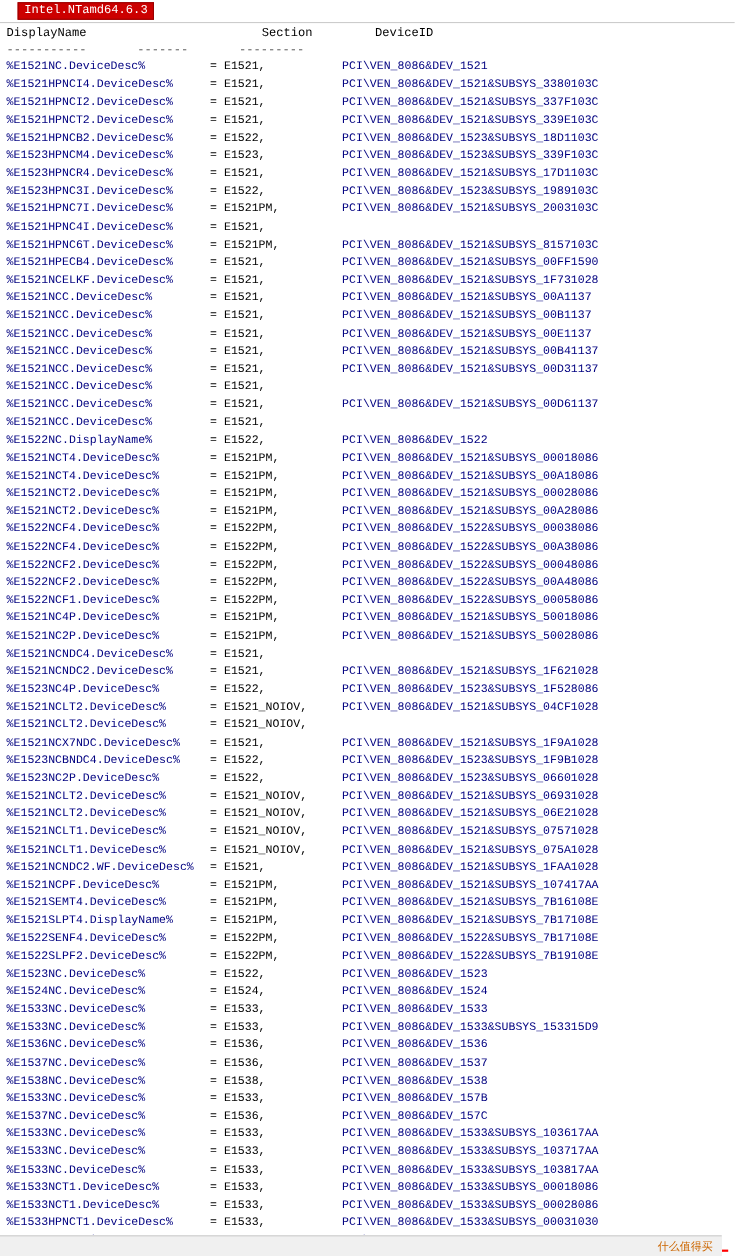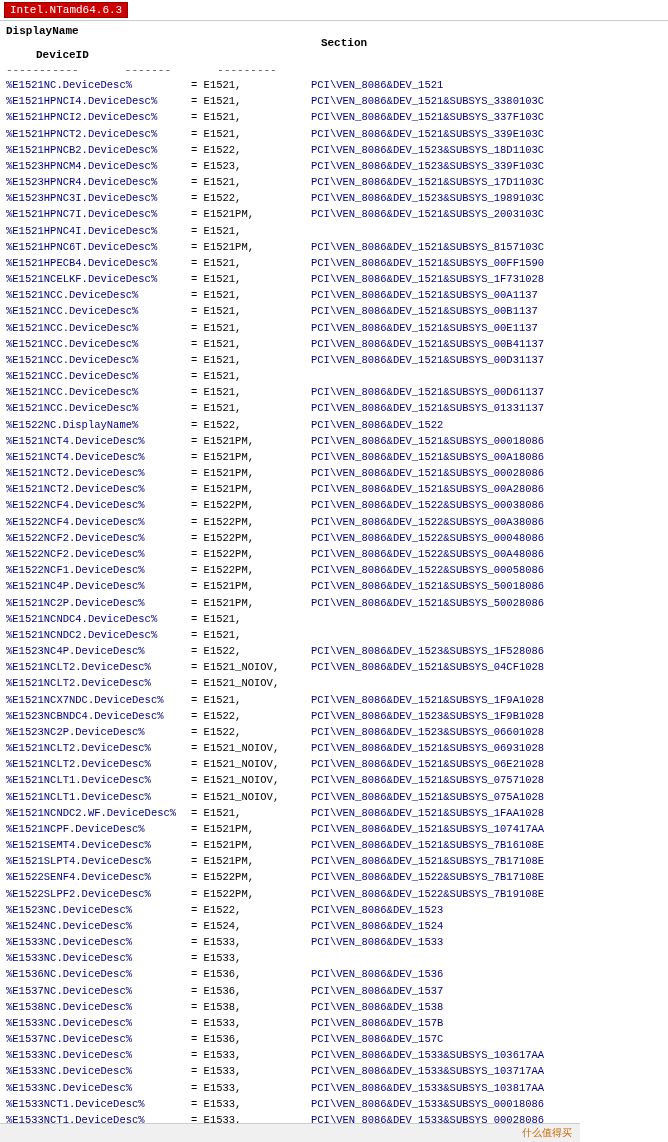--- a/index.html
+++ b/index.html
@@ -7,46 +7,45 @@
       background: #ffffff;
       font-family: 'Courier New', Courier, monospace;
       font-size: 11px;
       color: #000000;
       width: 668px;
       min-height: 1142px;
       overflow-x: hidden;
     }
     .title-bar {
       background: #ffffff;
-      padding: 2px 4px;
+      padding: 2px 16px;
       display: flex;
       align-items: center;
       border-bottom: 1px solid #ccc;
     }
     .title-badge {
       background: #cc0000;
       color: #ffffff;
       padding: 1px 5px;
       font-size: 11px;
       font-family: 'Courier New', monospace;
       border: 1px solid #990000;
       display: inline-block;
     }
     .content-area {
       padding: 2px 6px;
       white-space: nowrap;
       overflow-x: auto;
     }
     .header-row {
       display: flex;
-      gap: 0;
+      gap: 10px;
       padding: 2px 0;
-      font-weight: bold;
+      font-weight: normal;
       color: #000;
-      flex-direction: column;
     }
     .separator-row {
       color: #555;
       padding: 1px 0;
     }
     .data-row {
       display: flex;
       padding: 1px 0;
       line-height: 1.35;
       font-size: 10.5px;
@@ -62,21 +61,21 @@
     .col-deviceid {
       color: #000080;
       flex: 1;
     }
     .header-name { min-width: 185px; }
     .header-section { min-width: 100px; padding-left: 20px; text-align: center; }
     .bottom-bar {
       position: fixed;
       bottom: 0;
       left: 0;
-      width: 580px;
+      width: 656px;
       background: #f0f0f0;
       border-top: 1px solid #ccc;
       padding: 2px 8px;
       font-size: 10px;
       color: #666;
       display: flex;
       justify-content: flex-end;
     }
     .watermark {
       color: #cc6600;
@@ -197,21 +196,20 @@
         <span class="col-section">= E1521,</span>
       </div>
       <div class="data-row">
         <span class="col-name">%E1521NCC.DeviceDesc%</span>
         <span class="col-section">= E1521,</span>
         <span class="col-deviceid">PCI\VEN_8086&amp;DEV_1521&amp;SUBSYS_00D61137</span>
       </div>
       <div class="data-row">
         <span class="col-name">%E1521NCC.DeviceDesc%</span>
         <span class="col-section">= E1521,</span>
-        <span class="col-deviceid">PCI\VEN_8086&amp;DEV_1521&amp;SUBSYS_01331137</span>
       </div>
       <div class="data-row">
         <span class="col-name">%E1522NC.DisplayName%</span>
         <span class="col-section">= E1522,</span>
         <span class="col-deviceid">PCI\VEN_8086&amp;DEV_1522</span>
       </div>
       <div class="data-row">
         <span class="col-name">%E1521NCT4.DeviceDesc%</span>
         <span class="col-section">= E1521PM,</span>
         <span class="col-deviceid">PCI\VEN_8086&amp;DEV_1521&amp;SUBSYS_00018086</span>
@@ -266,20 +264,21 @@
         <span class="col-section">= E1521PM,</span>
         <span class="col-deviceid">PCI\VEN_8086&amp;DEV_1521&amp;SUBSYS_50028086</span>
       </div>
       <div class="data-row">
         <span class="col-name">%E1521NCNDC4.DeviceDesc%</span>
         <span class="col-section">= E1521,</span>
       </div>
       <div class="data-row">
         <span class="col-name">%E1521NCNDC2.DeviceDesc%</span>
         <span class="col-section">= E1521,</span>
+        <span class="col-deviceid">PCI\VEN_8086&amp;DEV_1521&amp;SUBSYS_1F621028</span>
       </div>
       <div class="data-row">
         <span class="col-name">%E1523NC4P.DeviceDesc%</span>
         <span class="col-section">= E1522,</span>
         <span class="col-deviceid">PCI\VEN_8086&amp;DEV_1523&amp;SUBSYS_1F528086</span>
       </div>
       <div class="data-row">
         <span class="col-name">%E1521NCLT2.DeviceDesc%</span>
         <span class="col-section">= E1521_NOIOV,</span>
         <span class="col-deviceid">PCI\VEN_8086&amp;DEV_1521&amp;SUBSYS_04CF1028</span>
@@ -332,21 +331,21 @@
         <span class="col-name">%E1521NCPF.DeviceDesc%</span>
         <span class="col-section">= E1521PM,</span>
         <span class="col-deviceid">PCI\VEN_8086&amp;DEV_1521&amp;SUBSYS_107417AA</span>
       </div>
       <div class="data-row">
         <span class="col-name">%E1521SEMT4.DeviceDesc%</span>
         <span class="col-section">= E1521PM,</span>
         <span class="col-deviceid">PCI\VEN_8086&amp;DEV_1521&amp;SUBSYS_7B16108E</span>
       </div>
       <div class="data-row">
-        <span class="col-name">%E1521SLPT4.DeviceDesc%</span>
+        <span class="col-name">%E1521SLPT4.DisplayName%</span>
         <span class="col-section">= E1521PM,</span>
         <span class="col-deviceid">PCI\VEN_8086&amp;DEV_1521&amp;SUBSYS_7B17108E</span>
       </div>
       <div class="data-row">
         <span class="col-name">%E1522SENF4.DeviceDesc%</span>
         <span class="col-section">= E1522PM,</span>
         <span class="col-deviceid">PCI\VEN_8086&amp;DEV_1522&amp;SUBSYS_7B17108E</span>
       </div>
       <div class="data-row">
         <span class="col-name">%E1522SLPF2.DeviceDesc%</span>
@@ -364,20 +363,21 @@
         <span class="col-deviceid">PCI\VEN_8086&amp;DEV_1524</span>
       </div>
       <div class="data-row">
         <span class="col-name">%E1533NC.DeviceDesc%</span>
         <span class="col-section">= E1533,</span>
         <span class="col-deviceid">PCI\VEN_8086&amp;DEV_1533</span>
       </div>
       <div class="data-row">
         <span class="col-name">%E1533NC.DeviceDesc%</span>
         <span class="col-section">= E1533,</span>
+        <span class="col-deviceid">PCI\VEN_8086&amp;DEV_1533&amp;SUBSYS_153315D9</span>
       </div>
       <div class="data-row">
         <span class="col-name">%E1536NC.DeviceDesc%</span>
         <span class="col-section">= E1536,</span>
         <span class="col-deviceid">PCI\VEN_8086&amp;DEV_1536</span>
       </div>
       <div class="data-row">
         <span class="col-name">%E1537NC.DeviceDesc%</span>
         <span class="col-section">= E1536,</span>
         <span class="col-deviceid">PCI\VEN_8086&amp;DEV_1537</span>

